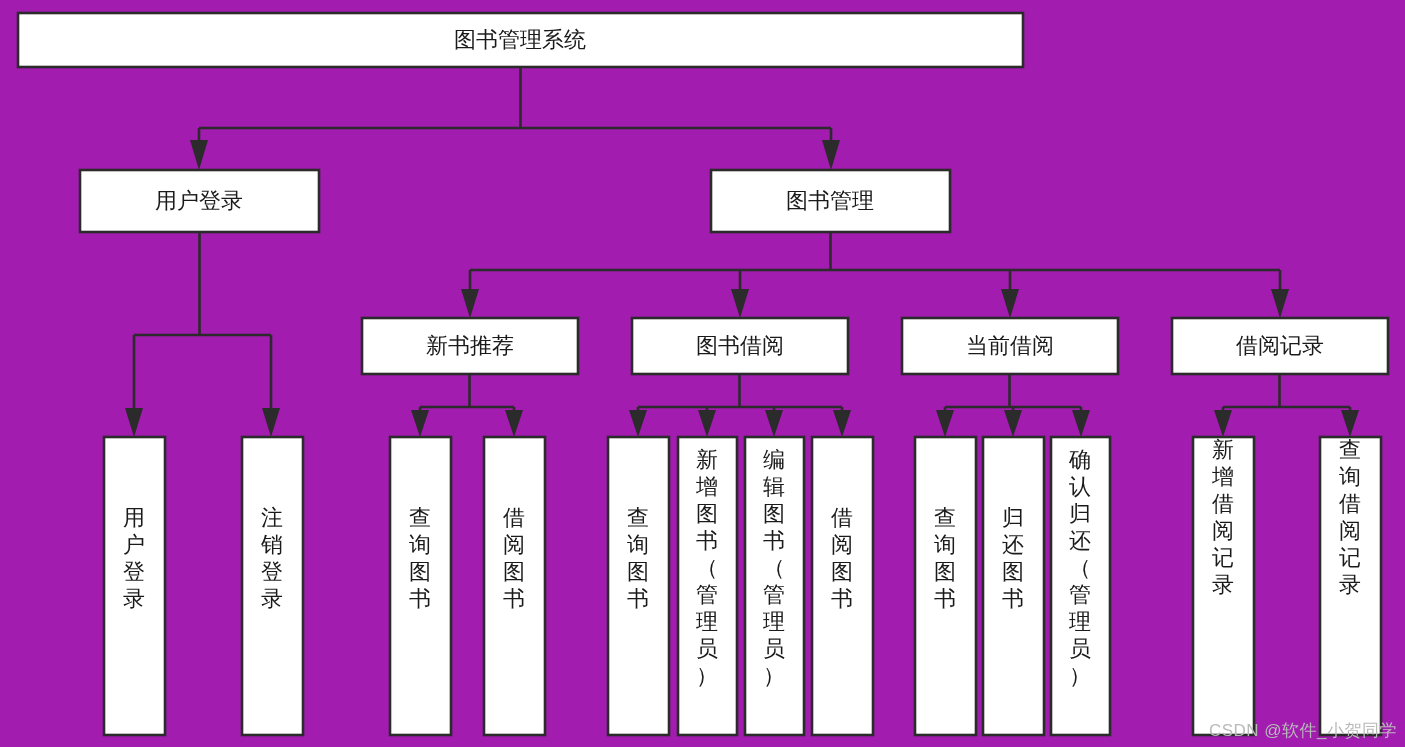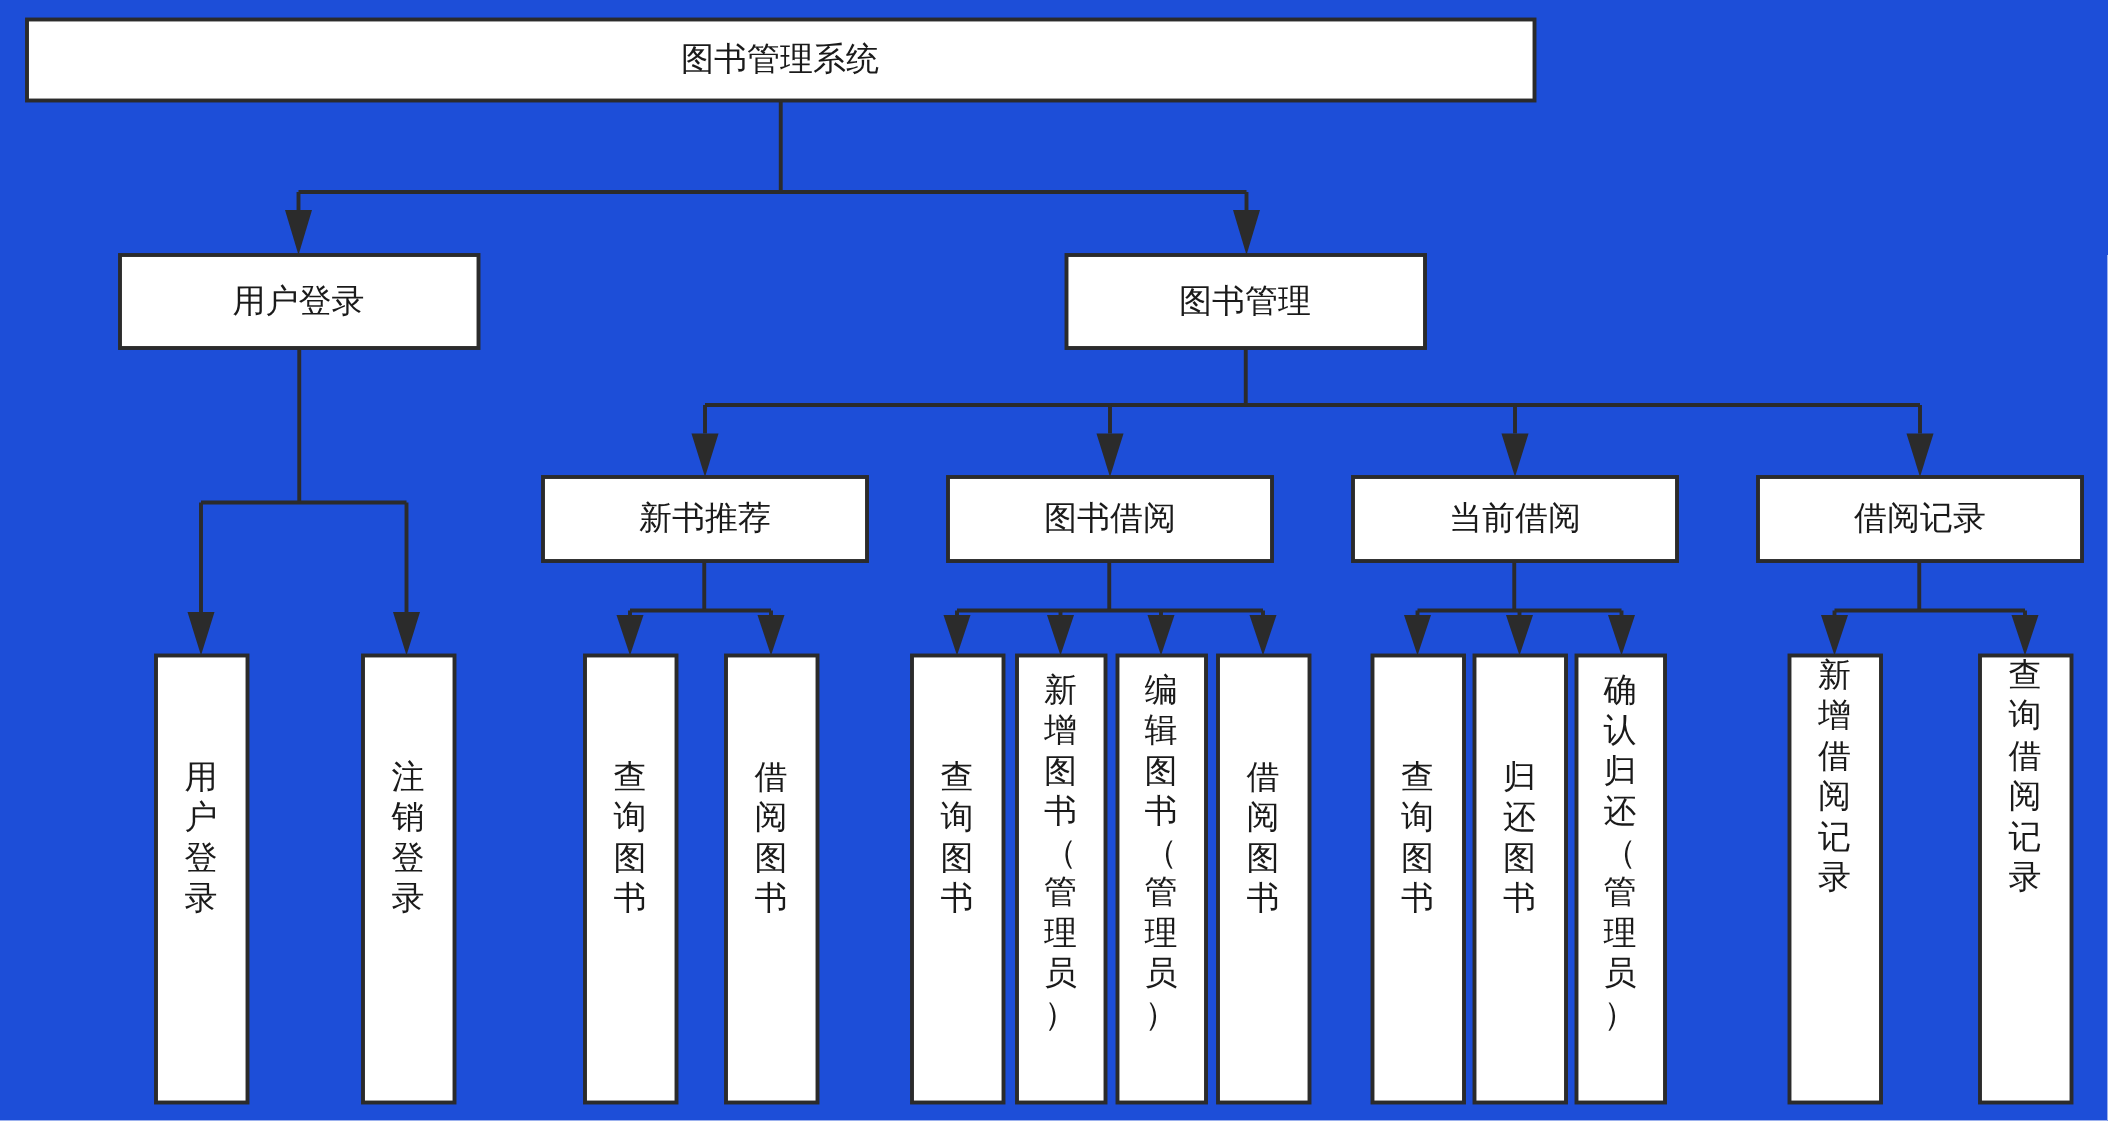--- a/index.html
+++ b/index.html
@@ -7,21 +7,21 @@
     padding: 0;
     background: #ffffff;
   }
   body {
     font-family: "Liberation Sans", "DejaVu Sans", sans-serif;
   }
   #diagram-root {
     position: relative;
     width: 1405px;
     height: 747px;
-    background: #1d4ed8;
+    background: #a21caf;
     overflow: hidden;
   }
   svg.diagram-canvas {
     position: absolute;
     left: 0;
     top: 0;
     width: 1405px;
     height: 747px;
     display: block;
   }
@@ -223,13 +223,14 @@
       <rect class="node-box" x="1193" y="437" width="61" height="298"></rect>
       <text class="node-label-v" x="1223" y="457"><tspan x="1223" y="457">新</tspan><tspan x="1223" y="484">增</tspan><tspan x="1223" y="511">借</tspan><tspan x="1223" y="538">阅</tspan><tspan x="1223" y="565">记</tspan><tspan x="1223" y="592">录</tspan></text>
     </g>
     <g>
       <rect class="node-box" x="1320" y="437" width="61" height="298"></rect>
       <text class="node-label-v" x="1350" y="457"><tspan x="1350" y="457">查</tspan><tspan x="1350" y="484">询</tspan><tspan x="1350" y="511">借</tspan><tspan x="1350" y="538">阅</tspan><tspan x="1350" y="565">记</tspan><tspan x="1350" y="592">录</tspan></text>
     </g>
 
   </svg>
 
+  <div class="watermark">CSDN @软件_小贺同学</div>
 </div>
 
 </body></html>

